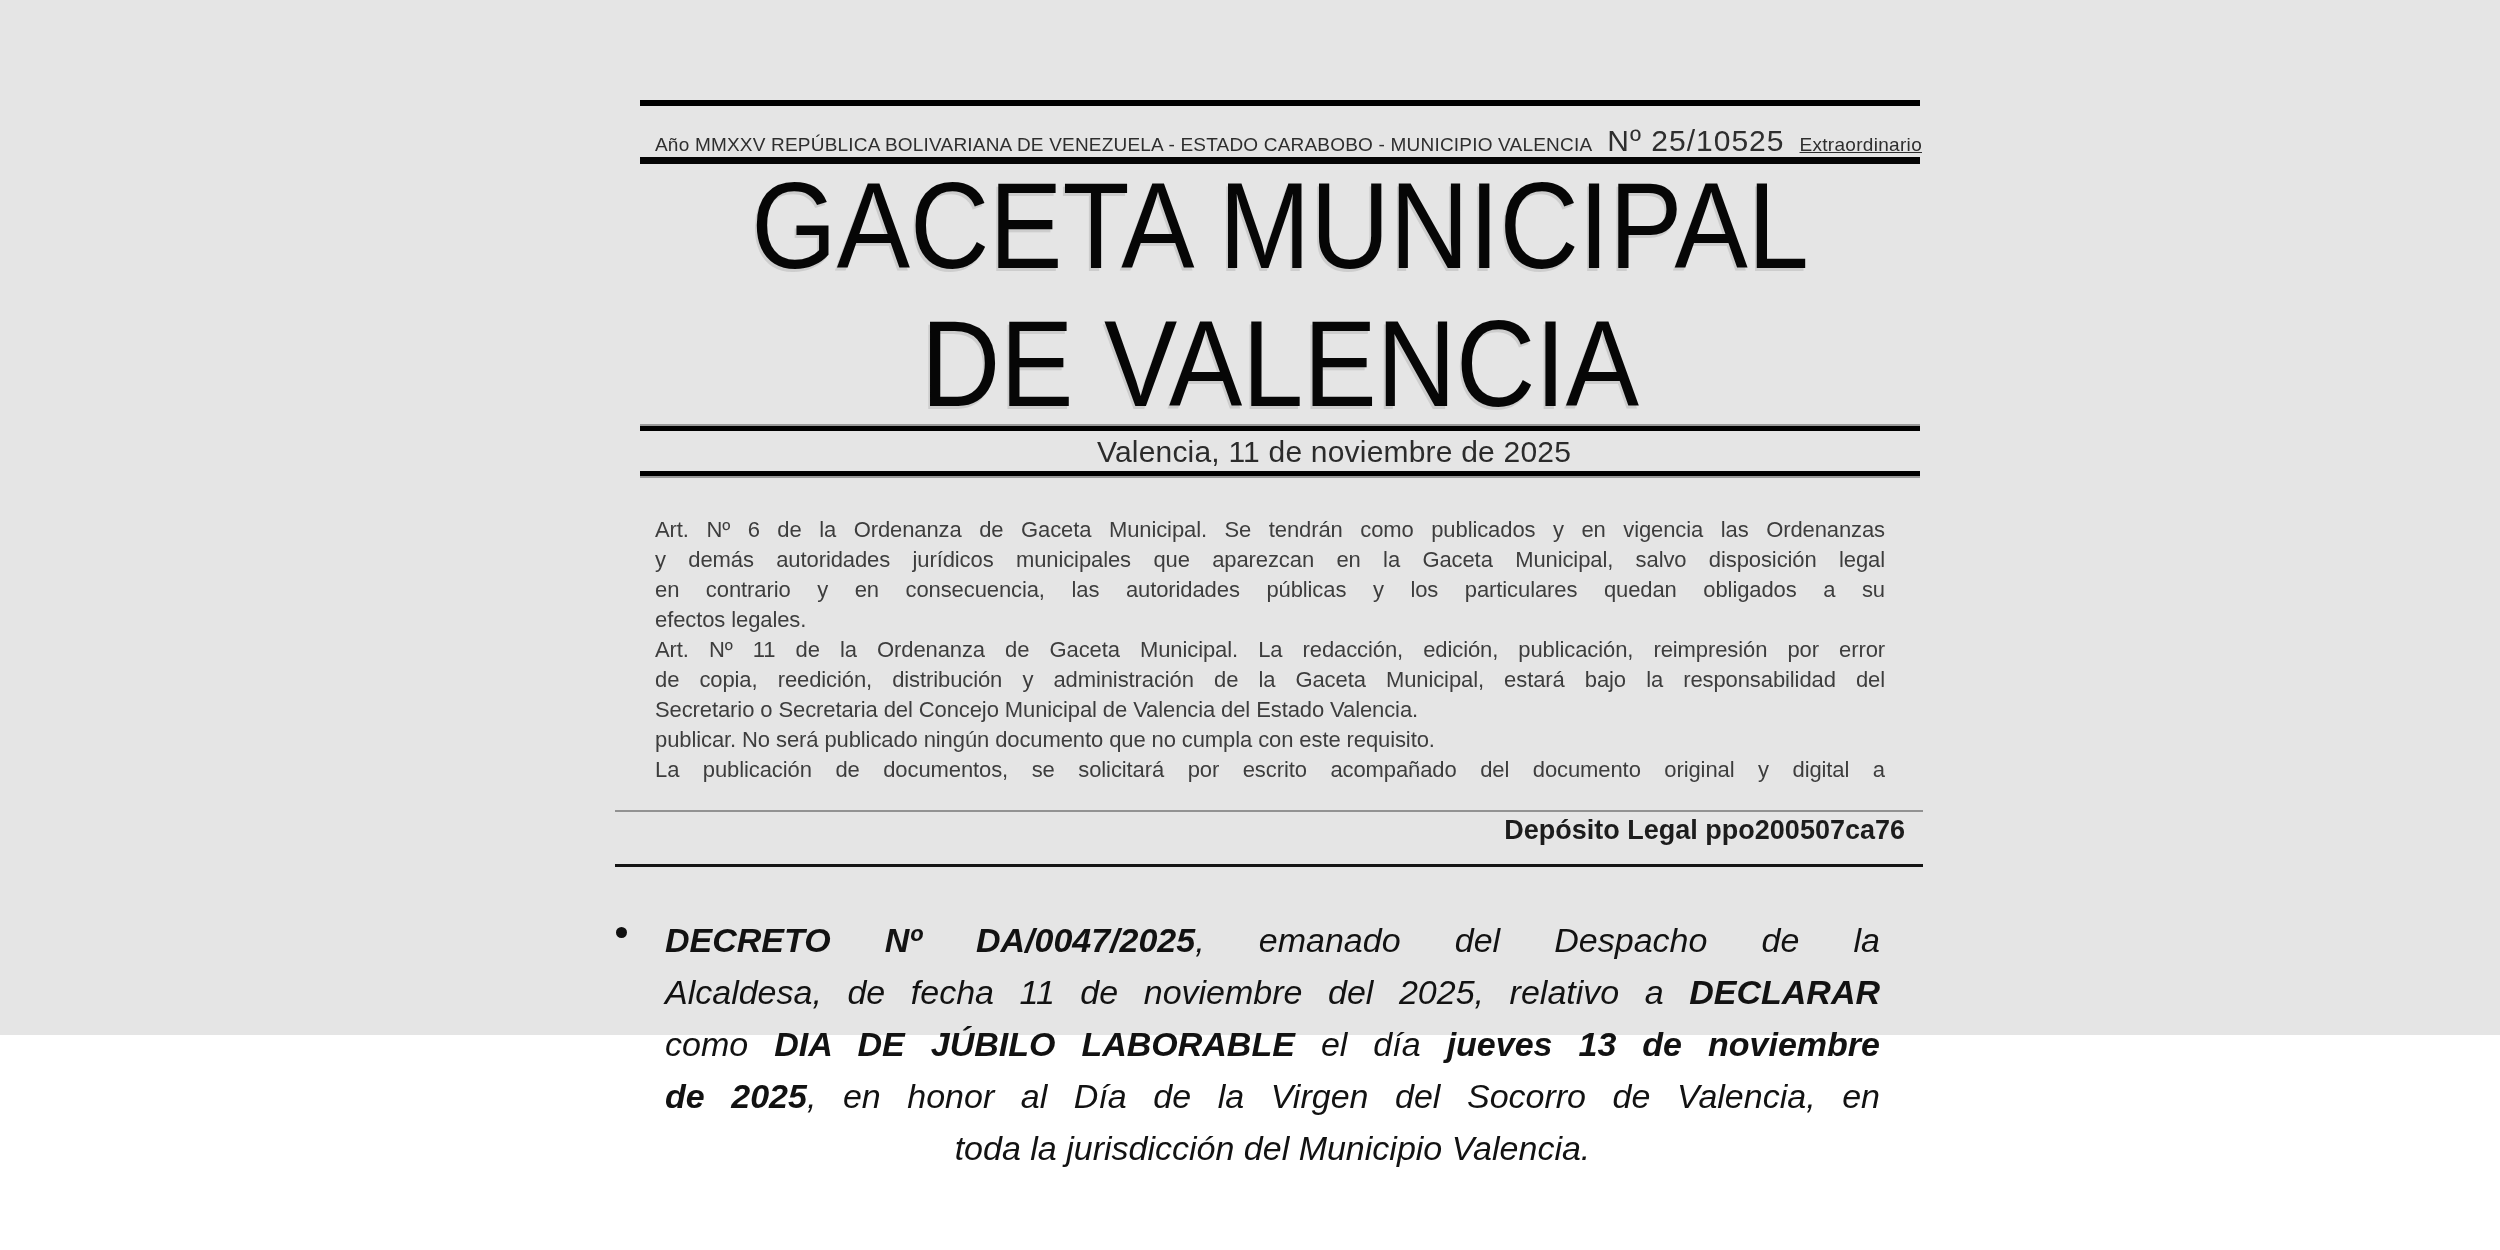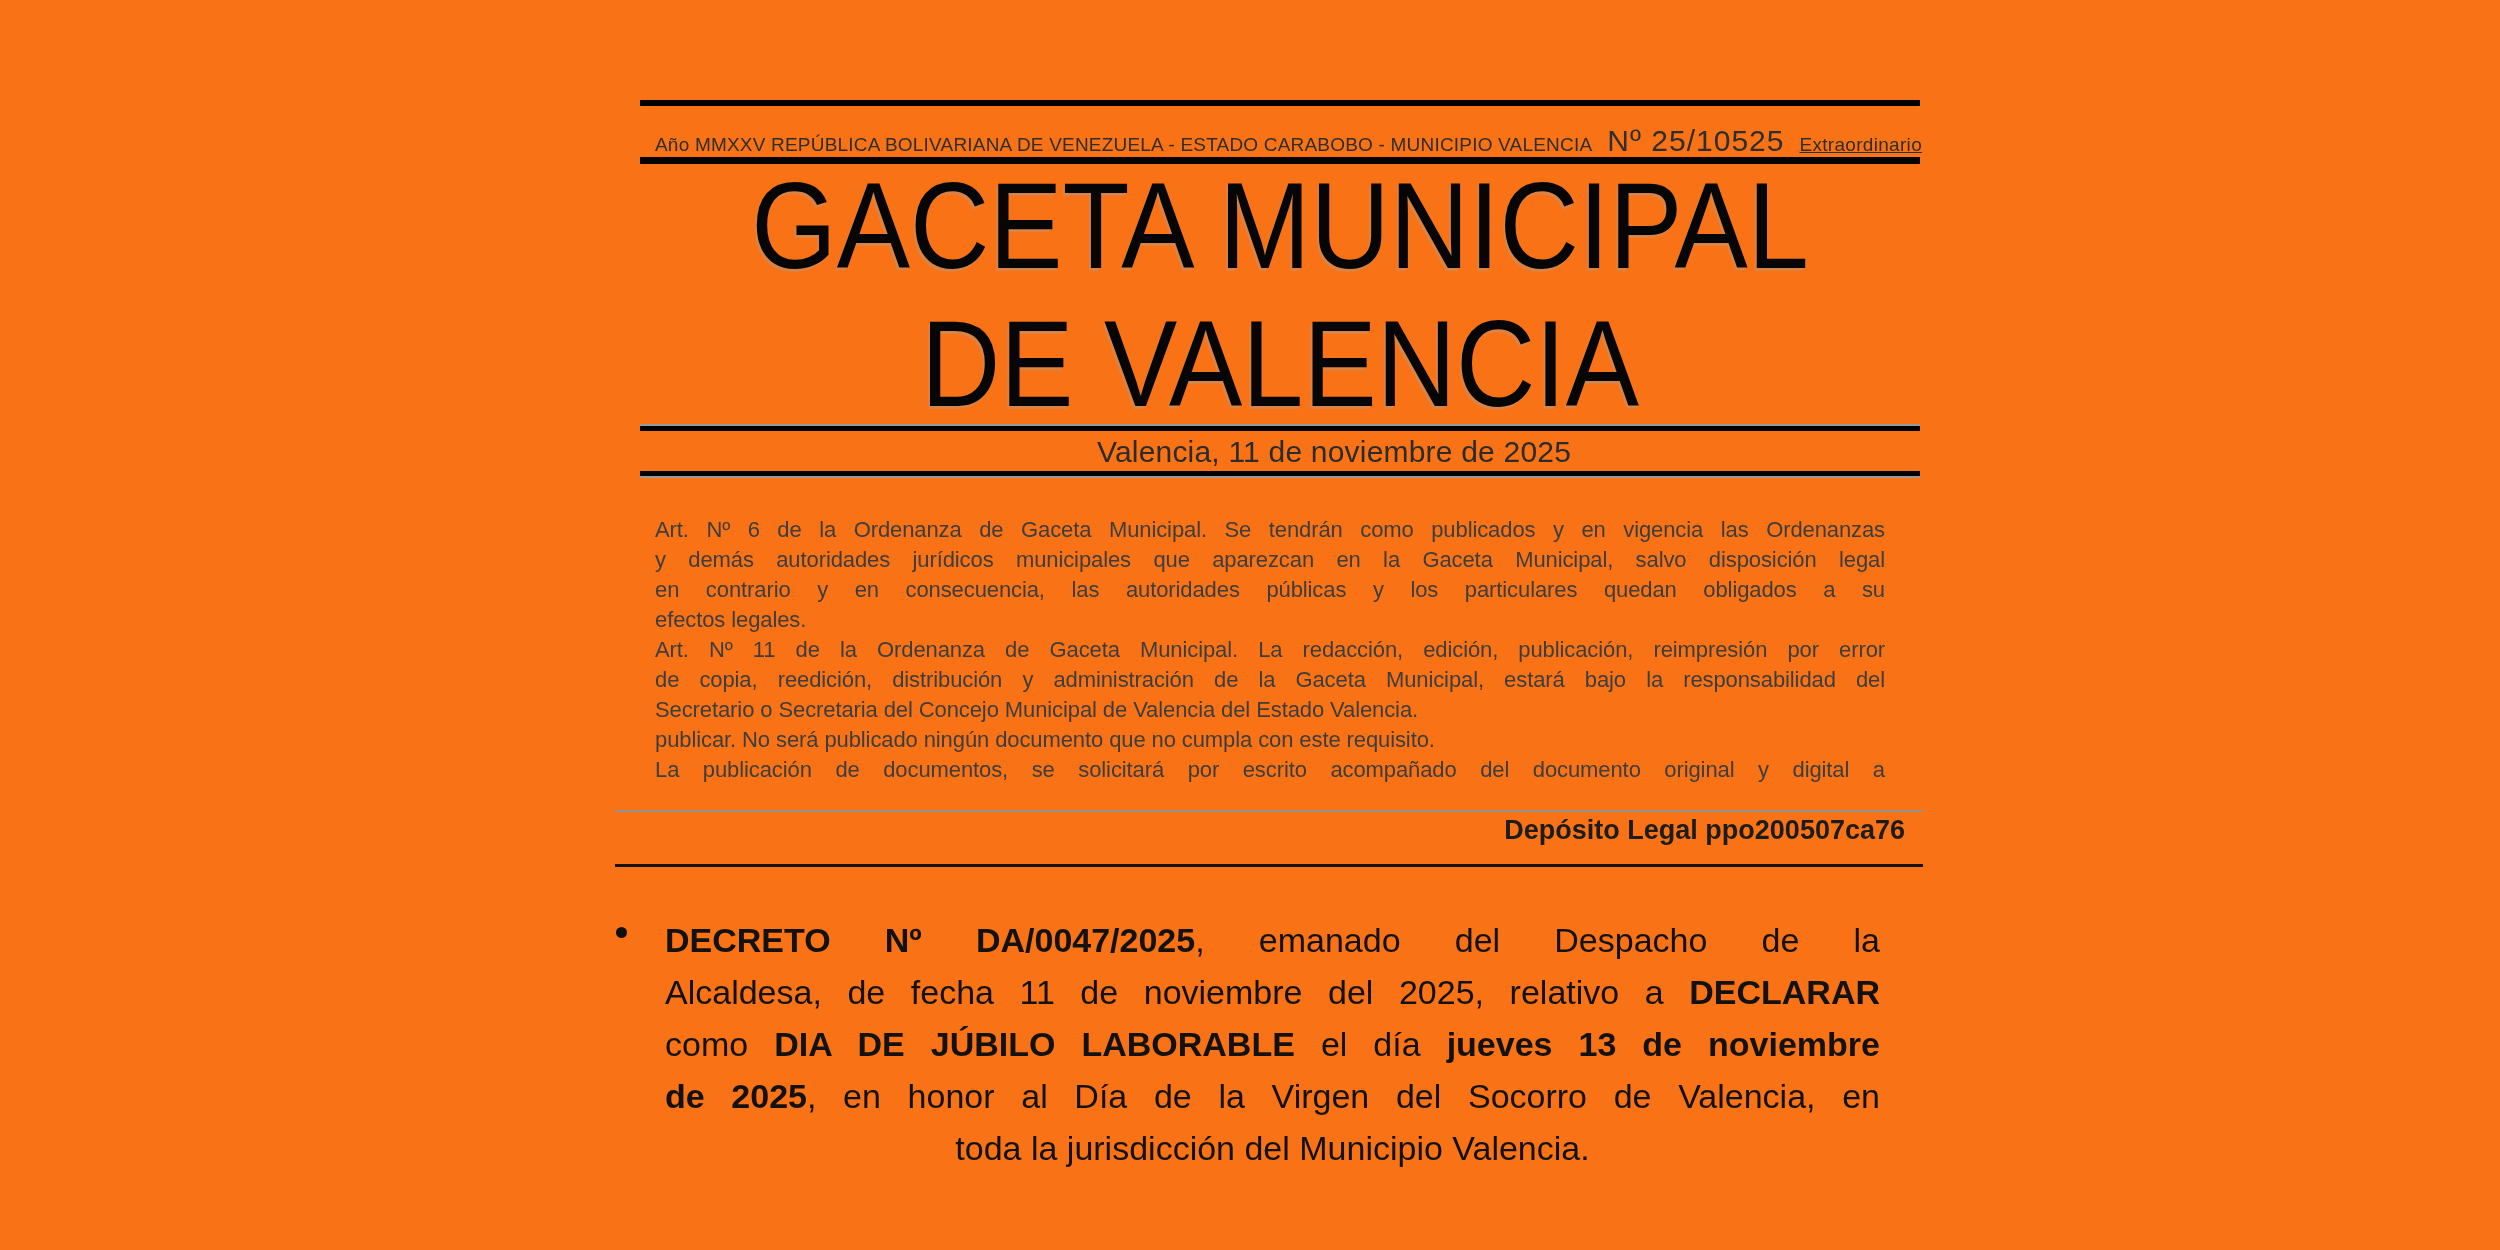--- a/index.html
+++ b/index.html
@@ -3,21 +3,21 @@
 <meta charset="utf-8">
 <style>
   html, body {
     margin: 0; padding: 0;
     width: 2500px; height: 1250px;
     background: #ffffff;
     font-family: "Liberation Sans", "DejaVu Sans", sans-serif;
     color: #000;
     overflow: hidden;
   }
-  .canvas { position: relative; width: 2500px; height: 1250px; background: #f97316; }
+  .canvas { position: relative; width: 2500px; height: 1035px; background: #e5e5e5; }
 
   .rule { position: absolute; background: #000; }
   .rule-a { left: 640px; top: 100px; width: 1280px; height: 6px; }
   .rule-b { left: 640px; top: 157px; width: 1280px; height: 7px; background: #050505; }
   .rule-c { left: 640px; top: 424px; width: 1280px; height: 7px;
             background: linear-gradient(#9a9a9a 0 2px, #000 2px 7px); }
   .rule-d { left: 640px; top: 471px; width: 1280px; height: 7px;
             background: linear-gradient(#000 0 5px, #9a9a9a 5px 7px); }
   .rule-e { left: 615px; top: 864px; width: 1308px; height: 3px; background: #141414; }
   .thin-gray-rule { position: absolute; left: 615px; top: 810px; width: 1308px; height: 2px; background: #929292; }
@@ -53,21 +53,21 @@
 
   .deposito {
     position: absolute; right: 595px; top: 812px; height: 36px; line-height: 36px;
     font-size: 27px; font-weight: bold; color: #1c1c1c; white-space: nowrap;
   }
 
   .bullet-dot {
     position: absolute; left: 616px; top: 927px; width: 11px; height: 11px;
     border-radius: 50%; background: #101010;
   }
-  .decree { position: absolute; left: 665px; top: 914px; width: 1215px; }
+  .decree { position: absolute; left: 665px; top: 914px; width: 1215px; font-style: italic; }
   .decree-line { font-size: 34px; line-height: 52px; color: #121212; text-align: center; }
   .decree-line .b { font-weight: bold; }
 </style>
 </head>
 <body>
 
 <div class="canvas">
 
   <div class="rule rule-a"></div>
 

